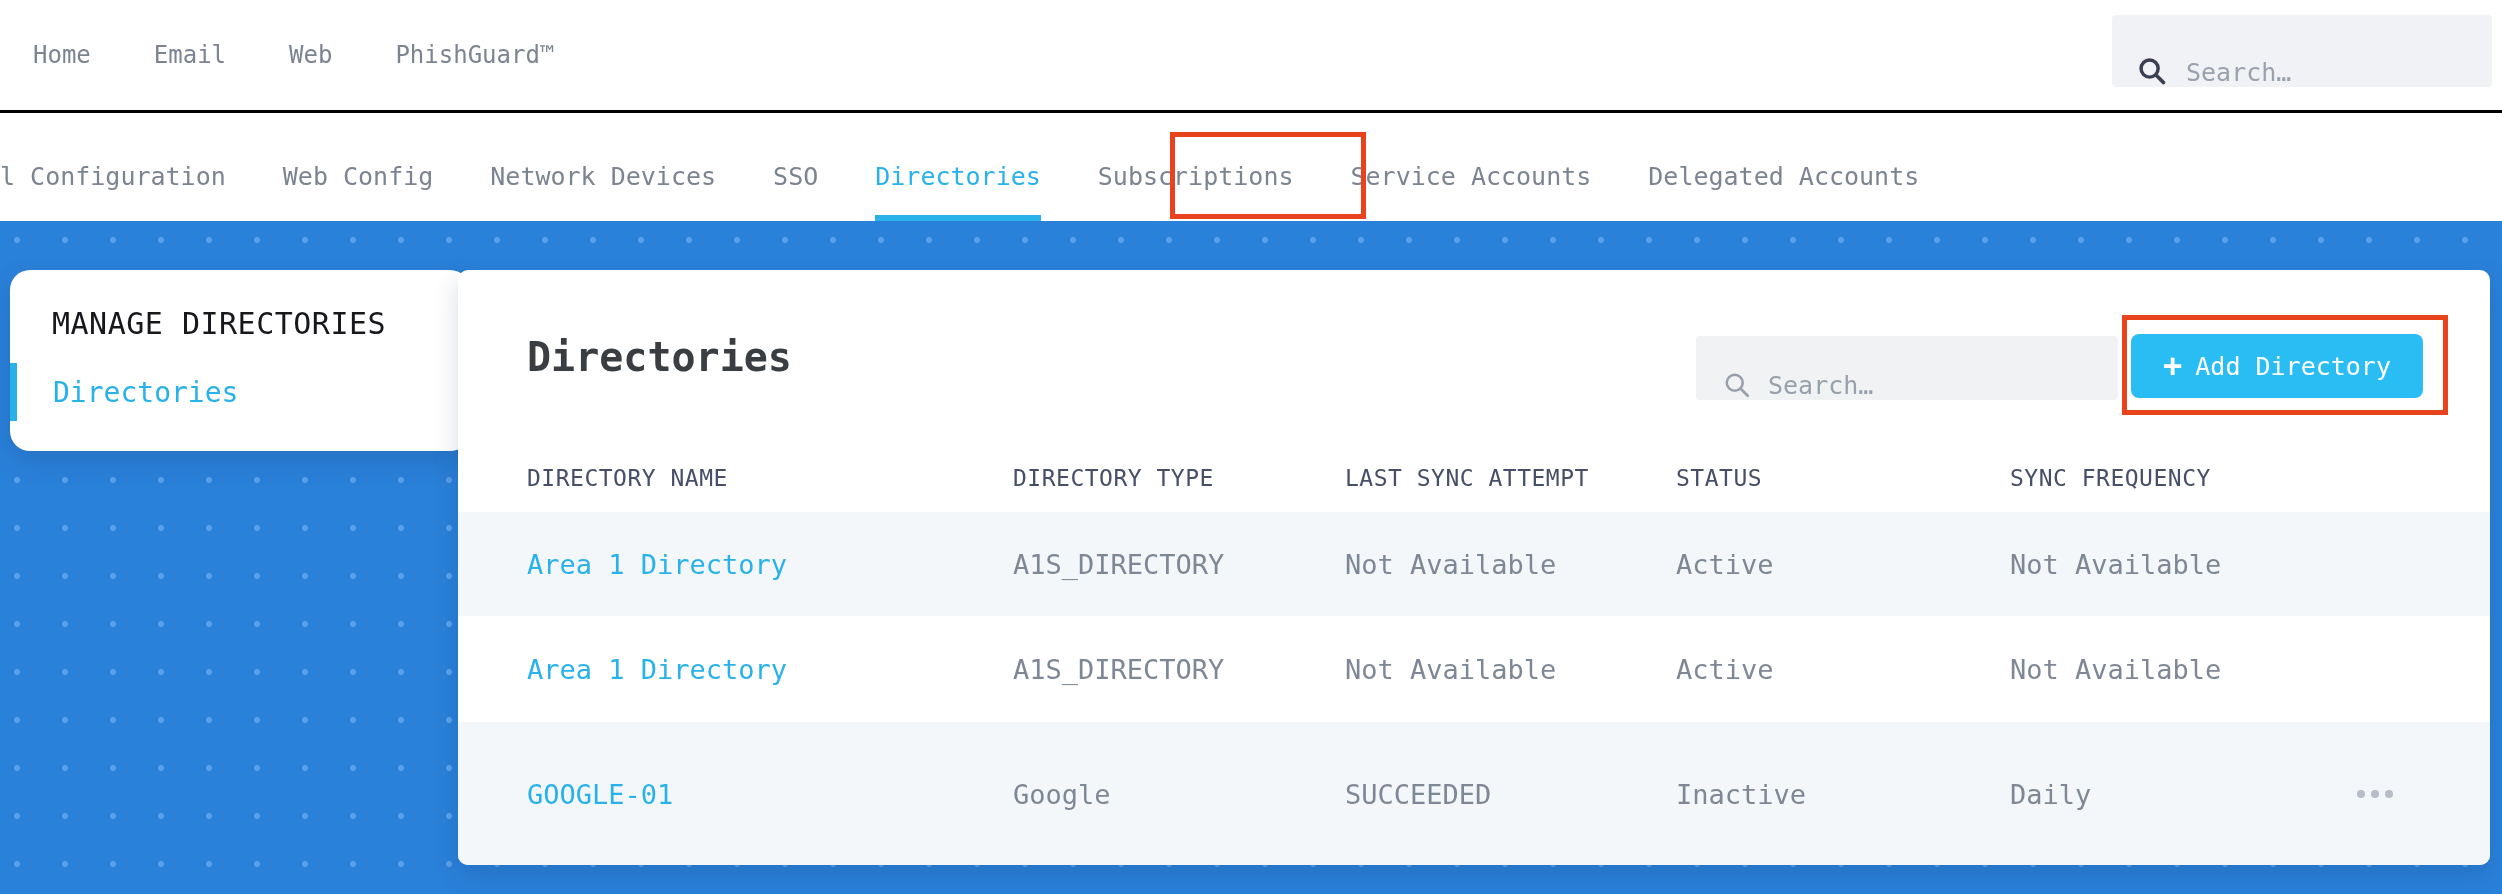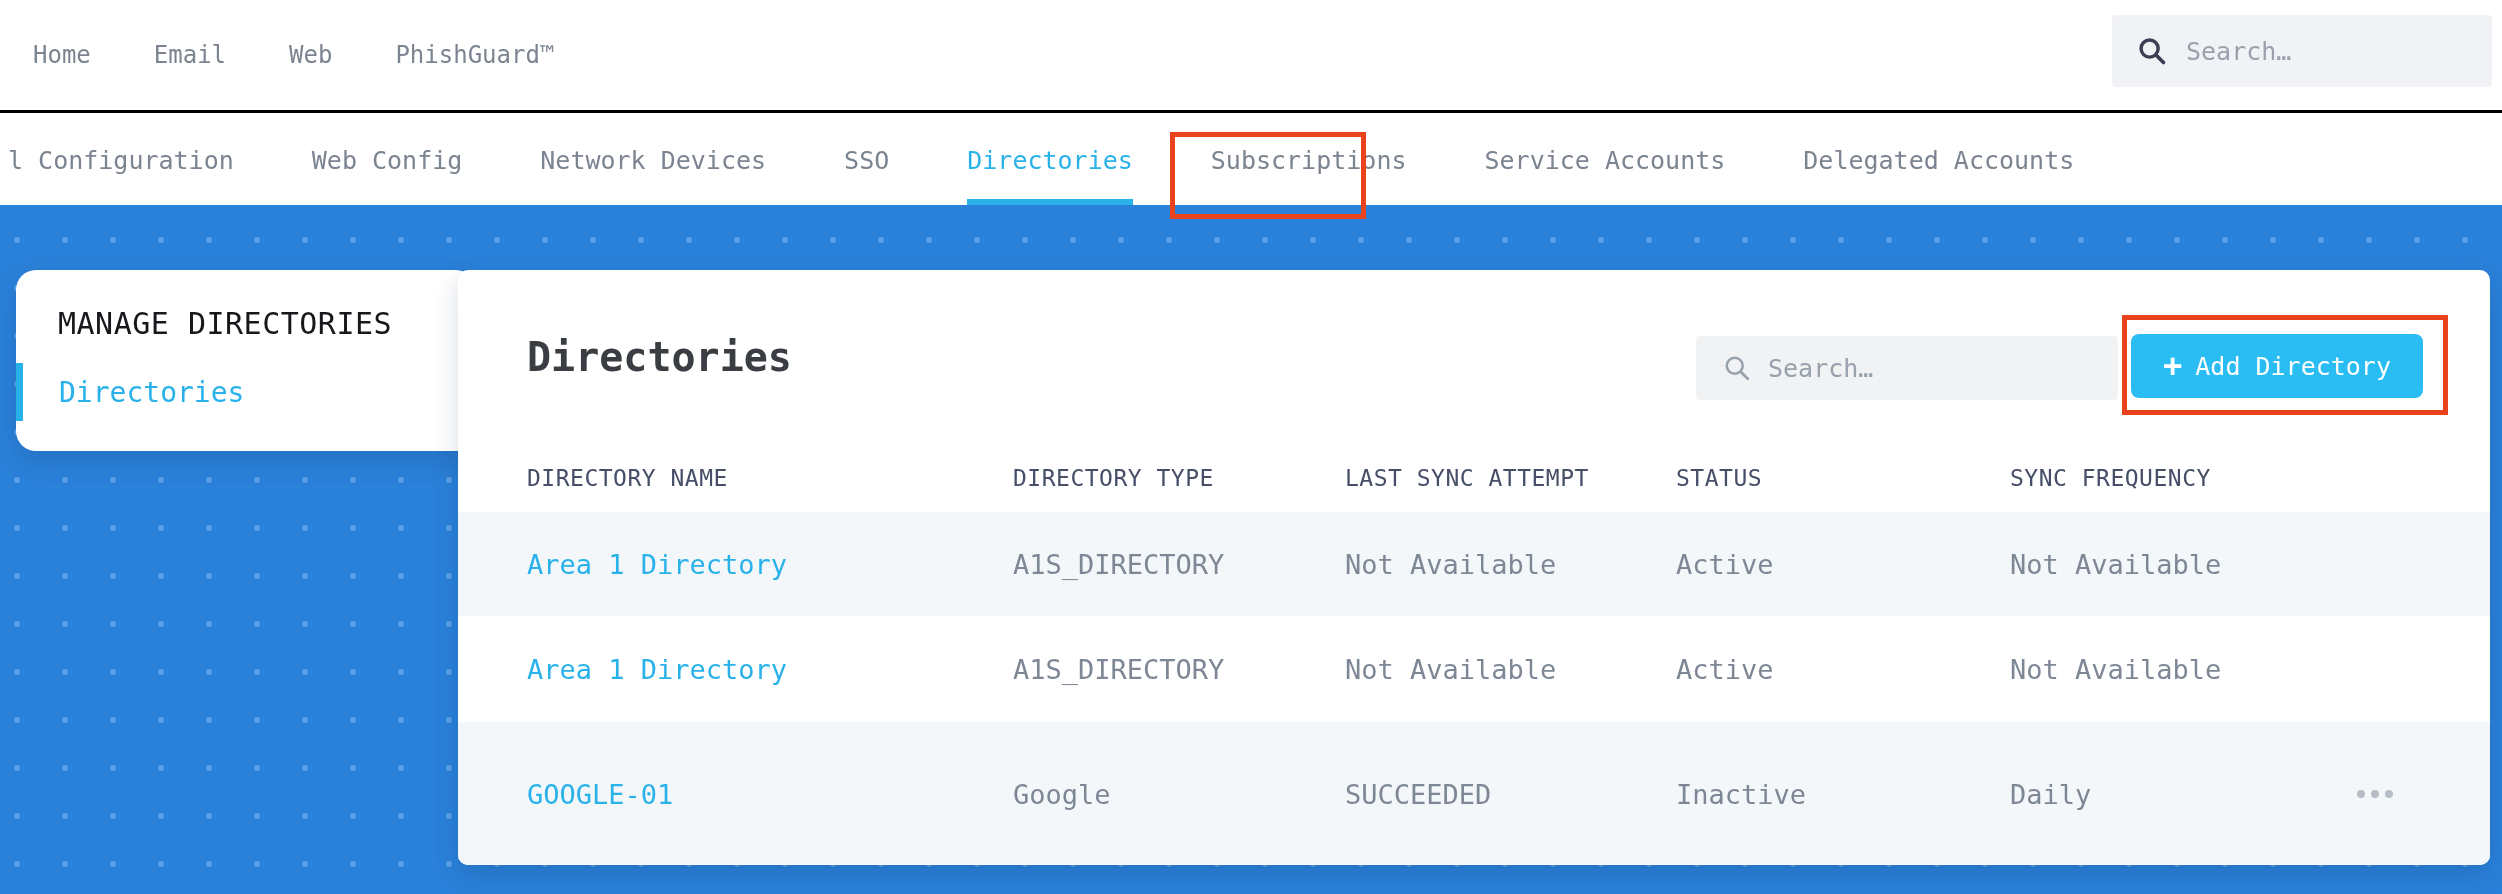--- a/index.html
+++ b/index.html
@@ -17,42 +17,42 @@
   html,body{width:2502px;height:894px}
   body{font-family:"DejaVu Sans Mono","Liberation Mono",monospace;background:#fff;overflow:hidden}
   .screen{position:relative;width:2502px;height:894px;overflow:hidden;background:#fff}
 
   
   .topbar{position:absolute;top:0;left:0;width:2502px;height:113px;background:#fff;
           border-bottom:3px solid #000000;display:flex;align-items:center;padding-left:33px;z-index:3}
   .topnav{display:flex;gap:63px;font-size:24px;color:var(--nav_gray);align-items:center}
   .topnav a{text-decoration:none;color:inherit;white-space:nowrap;cursor:pointer}
 
-  .searchbox{display:flex;align-items:center;border-radius:4px;background:#f1f2f5}
+  .searchbox{display:flex;align-items:flex-end;border-radius:4px;background:#f1f2f5}
   .searchbox input{border:none;outline:none;background:transparent;font-family:inherit}
   .searchbox input::placeholder{color:#9aa1ad;opacity:1}
   .topbar-search{position:absolute;left:2112px;top:15px;width:380px;height:72px;padding-left:24px;gap:18px}
   .topbar-search .mag{color:#3b3f54}
   .topbar-search input{font-size:25px;color:#3b3f54;width:250px}
 
   
-  .subnav{position:absolute;top:116px;left:0;width:2502px;height:89px;background:#fff;
-          display:flex;align-items:stretch;padding-left:8px;gap:78px;font-size:25px;color:var(--nav_gray);z-index:2}
+  .subnav{position:absolute;top:132px;left:0;width:2502px;height:89px;background:#fff;
+          display:flex;align-items:stretch;gap:57px;font-size:25px;color:var(--nav_gray);z-index:2}
   .subnav-item{display:flex;align-items:center;position:relative;white-space:nowrap;text-decoration:none;color:inherit;cursor:pointer}
   .subnav-item.active{color:var(--accent_cyan)}
   .subnav-item.active::after{content:"";position:absolute;left:0;right:0;bottom:0;height:6px;background:var(--accent_cyan)}
 
   
   .bluebg{position:absolute;top:205px;left:0;width:2502px;height:689px;
           background-color:var(--background_blue);
           background-image:radial-gradient(circle,var(--dot_blue) 2.6px,rgba(0,0,0,0) 3.4px);
           background-size:48px 48px;background-position:-7px 11px}
 
   
-  .sidebar-card{position:absolute;left:16px;top:65px;width:460px;height:181px;background:#fff;
+  .sidebar-card{position:absolute;left:10px;top:65px;width:460px;height:181px;background:#fff;
                 border-radius:20px;box-shadow:0 10px 26px rgba(12,36,80,.16)}
   .sidebar-heading{position:absolute;left:42px;top:36px;font-size:30px;color:#17181c;letter-spacing:.5px;white-space:nowrap}
   .sidebar-activebar{position:absolute;left:0;top:93px;width:7px;height:58px;background:var(--accent_cyan)}
   .sidebar-link{position:absolute;left:43px;top:106px;font-size:28px;color:var(--accent_cyan);text-decoration:none;white-space:nowrap;cursor:pointer}
 
   
   .main-card{position:absolute;left:458px;top:65px;width:2032px;height:595px;background:#fff;
              border-radius:10px;box-shadow:0 10px 26px rgba(12,36,80,.16);overflow:hidden}
   .card-title{position:absolute;left:69px;top:64px;font-size:40px;font-weight:700;color:#3a3d42;white-space:nowrap}
 

